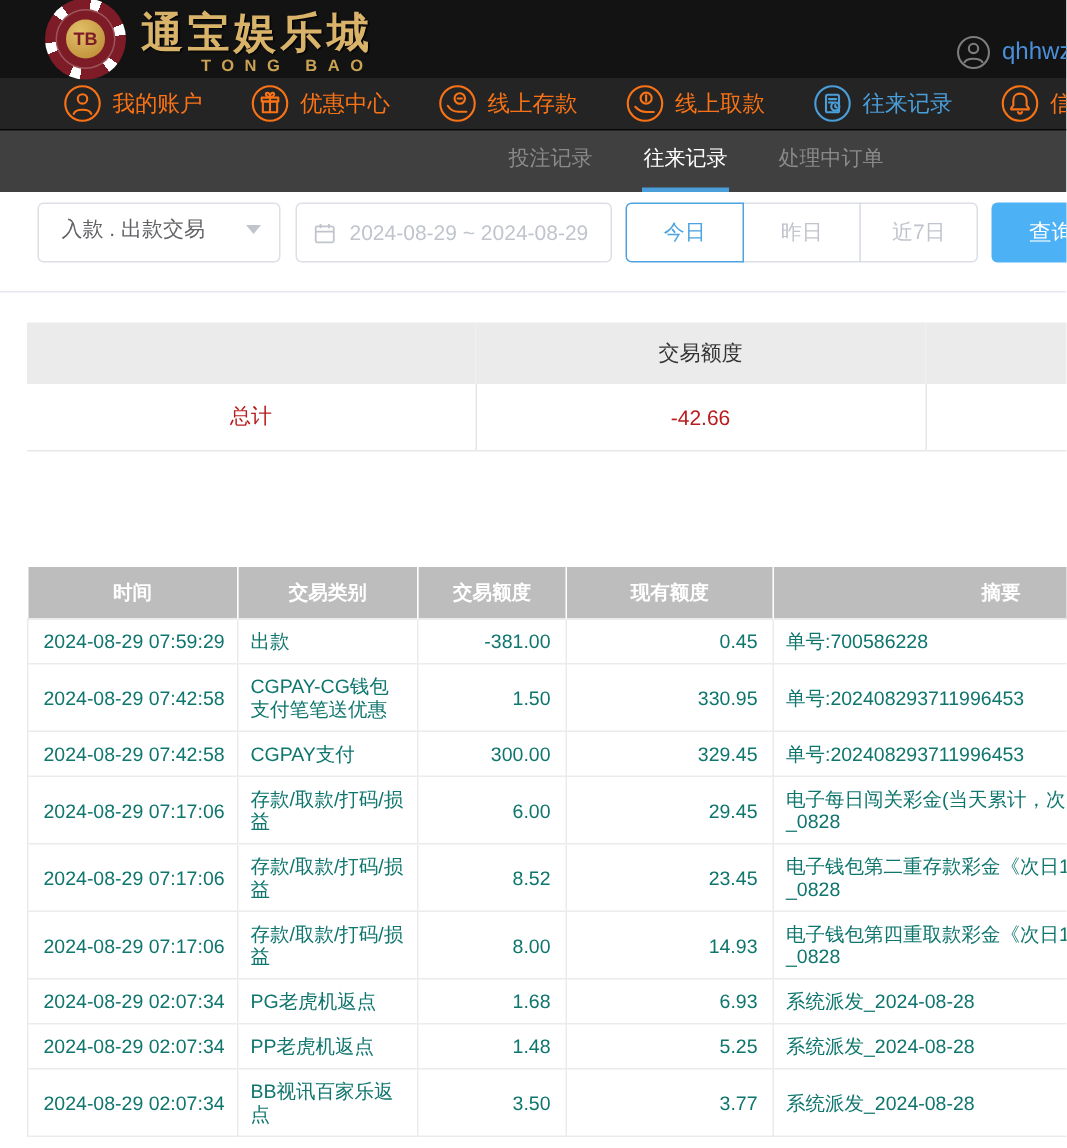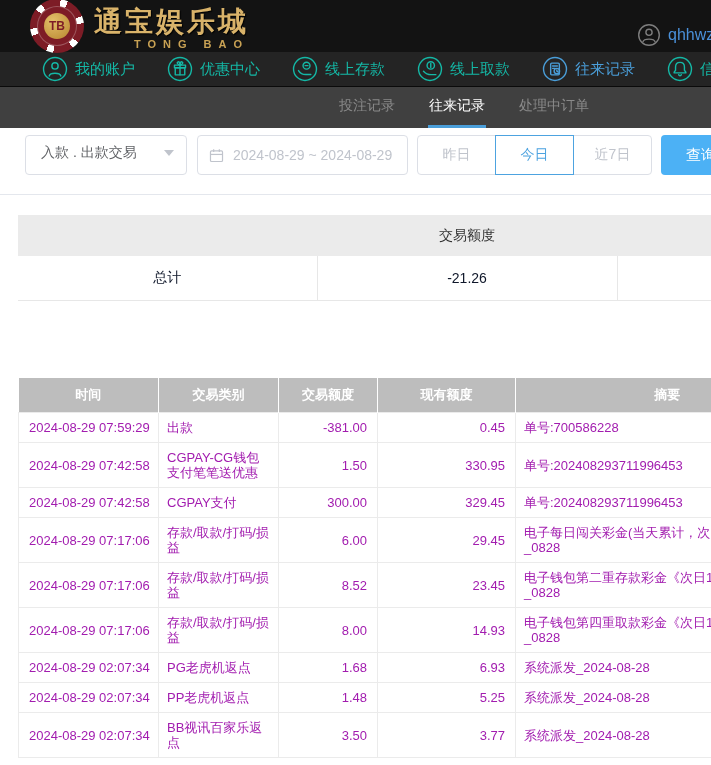--- a/index.html
+++ b/index.html
@@ -21,21 +21,21 @@
     text-shadow:1px 1px 1px #000; }
   .brand-en { color:#c9a254; font-size:11px; font-weight:bold; letter-spacing:7px;
     text-align:right; margin-top:-3px; }
   .userbox { position:absolute; left:637px; top:0; height:70px; display:flex; align-items:center; }
   .avatar { width:24px; height:24px; flex:none; }
   .username { color:#4a90d9; font-size:16px; margin-left:7px; white-space:nowrap; }
 
   
   .mainnav { height:34px; background:#242424; display:flex; align-items:center;
     padding-left:42px; gap:32px; }
-  .nav-item { display:flex; align-items:center; gap:7px; color:#14b8a6; font-size:15px;
+  .nav-item { display:flex; align-items:center; gap:7px; color:#f97316; font-size:15px;
     cursor:pointer; white-space:nowrap; flex:none; }
   .nav-item.active { color:#4a9ed9; }
   .nav-icon { width:26px; height:26px; display:block; }
   .nav-icon svg { width:26px; height:26px; display:block; }
 
   
   .subnav { height:42px; background:#404040; border-top:1px solid #0a0a0a;
     display:flex; padding-left:338px; gap:32px; }
   .subtab { font-size:14px; color:#8a8a8a; display:flex; align-items:center;
     border-bottom:3px solid transparent; padding:0 1px; cursor:pointer; white-space:nowrap; }
@@ -62,31 +62,31 @@
   .searchbtn { width:80px; height:40px; margin-left:9px; background:#4cb1f5; border:none;
     border-radius:4px; color:#fff; font-size:15px; cursor:pointer; flex:none; }
 
   .divider { height:1px; background:#e4e7ed; }
 
   
   .summary-table { width:800px; margin:20px 0 0 18px; border-collapse:collapse;
     table-layout:fixed; font-size:14px; }
   .summary-table th { background:#ebebeb; height:41px; font-weight:normal; color:#333;
     text-align:center; }
-  .summary-table td { height:44px; text-align:center; color:#0f172a; background:#fff;
+  .summary-table td { height:44px; text-align:center; color:#b91c1c; background:#fff;
     border-bottom:1px solid #e7e7e7; }
   .summary-table td + td { border-left:1px solid #e7e7e7; }
 
   
   .main-table { width:800px; margin:77px 0 0 18px; border-collapse:collapse;
     table-layout:fixed; font-size:13px; }
   .main-table th { background:#bdbdbd; height:35px; color:#fff; font-weight:bold;
     text-align:center; border-right:1px solid #fff; }
   .main-table th:last-child { border-right:none; }
-  .main-table td { border:1px solid #ebebeb; color:#a21caf; height:21px;
+  .main-table td { border:1px solid #ebebeb; color:#0f766e; height:21px;
     padding:7px 8px; line-height:15px; vertical-align:middle; background:#fff; }
   .main-table td.col-time { padding-left:10px; white-space:nowrap; }
   .main-table td.col-amount, .main-table td.col-balance { text-align:right; padding-right:10px; }
   .main-table td.col-summary { white-space:pre-line; }
 </style>
 </head>
 <body>
 
 <header class="topbar">
   <div class="logo">
@@ -193,22 +193,22 @@
   <div class="dateinput">
     <svg viewBox="0 0 24 24" fill="none" stroke="#c0c4cc" stroke-width="1.7">
       <rect x="3.5" y="5.5" width="17" height="15" rx="1.5"></rect>
       <line x1="3.5" y1="10.5" x2="20.5" y2="10.5"></line>
       <line x1="8" y1="3.2" x2="8" y2="7.2"></line>
         <line x1="16" y1="3.2" x2="16" y2="7.2"></line>
     </svg>
     <span>2024-08-29 ~ 2024-08-29</span>
   </div>
   <div class="btn-group" id="qbtns">
+      <button class="qbtn active">今日</button>
       <button class="qbtn">昨日</button>
-      <button class="qbtn active">今日</button>
       <button class="qbtn">近7日</button>
     </div>
   <button class="searchbtn">查询</button>
 </div>
 
 <div class="divider"></div>
 
 <table class="summary-table">
   <colgroup>
       <col style="width:299px">
@@ -216,21 +216,21 @@
       <col style="width:201px">
     </colgroup>
   <tbody>
       <tr>
     <th></th>
     <th>交易额度</th>
     <th></th>
   </tr>
   <tr>
     <td>总计</td>
-    <td>-21.26</td>
+    <td>-42.66</td>
     <td></td>
   </tr>
 </tbody>
   </table>
 
 <table class="main-table">
   <colgroup>
       <col style="width:140px">
       <col style="width:120px">
       <col style="width:99px">

